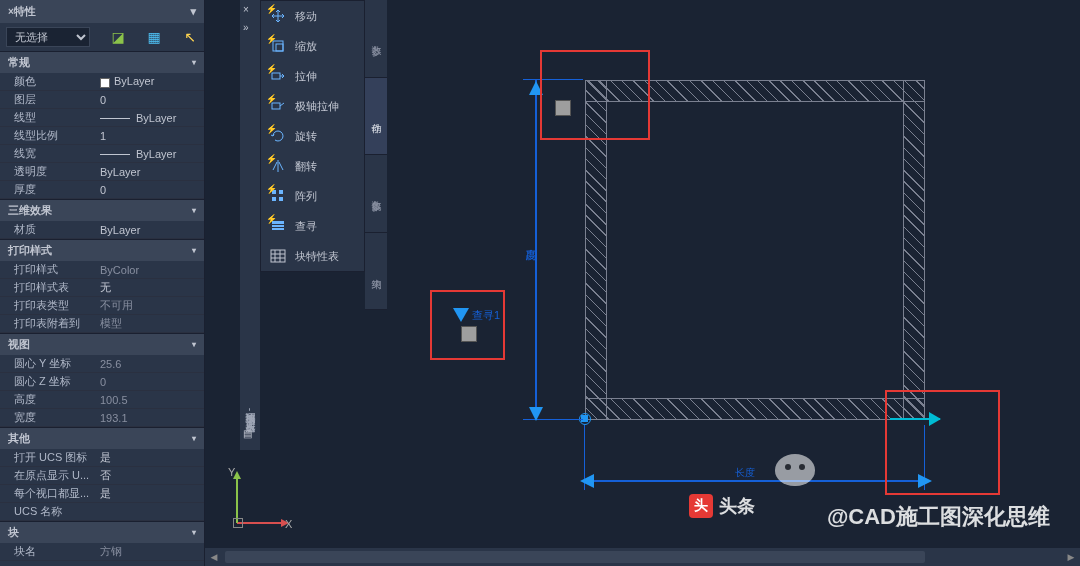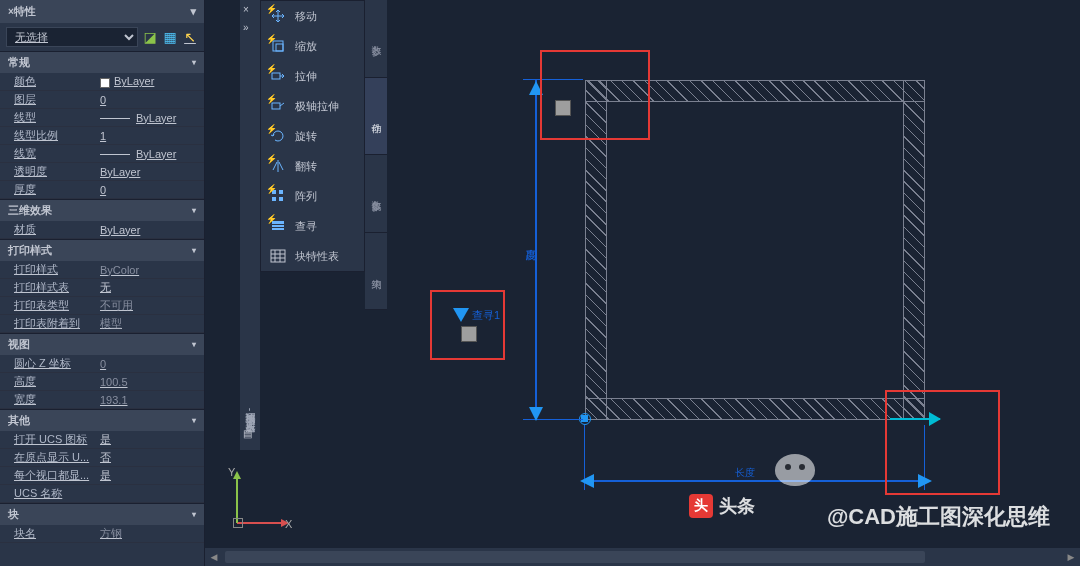--- a/index.html
+++ b/index.html
@@ -3,30 +3,30 @@
   <meta charset="utf-8">
   <style>
     * { margin: 0; padding: 0; box-sizing: border-box; font-family: "Microsoft YaHei", sans-serif; }
     body { background: #1a2333; color: #c0c5d0; font-size: 11px; overflow: hidden; width: 1080px; height: 566px; position: relative; }
     
     .props-panel { position: absolute; left: 0; top: 0; width: 205px; height: 566px; background: #2a3548; border-right: 1px solid #1a2030; }
     .props-title { background: #3a4558; padding: 4px 8px; font-weight: bold; display: flex; align-items: center; }
     .props-title-text { flex: 1; }
     .props-title-x { cursor: pointer; font-size: 10px; }
     
-    .selection-row { display: flex; align-items: center; padding: 4px 6px; gap: 4px; background: #2a3548; text-decoration: underline; }
+    .selection-row { display: flex; align-items: center; padding: 4px 6px; gap: 20px; background: #2a3548; }
     .selection-dd { flex: 1; background: #1a2333; border: 1px solid #3a4558; color: #c0c5d0; padding: 2px 4px; font-size: 11px; height: 20px; }
     .sel-icon { width: 16px; height: 16px; display: inline-flex; align-items: center; justify-content: center; cursor: pointer; color: #4fc3f7; font-size: 14px; }
     .sel-icon.green { color: #8bc34a; }
     .sel-icon.yellow { color: #ffd54f; }
     
     .section-header { background: #3a4558; padding: 3px 8px; font-weight: bold; display: flex; align-items: center; justify-content: space-between; cursor: pointer; border-top: 1px solid #1a2030; }
     .section-header .arrow { font-size: 8px; }
     
-    .prop-row { display: flex; align-items: center; padding: 2px 0 2px 14px; height: 18px; border-bottom: 1px solid #2a3040; text-decoration: underline; }
+    .prop-row { display: flex; align-items: center; padding: 2px 0 2px 14px; height: 18px; border-bottom: 1px solid #2a3040; }
     .prop-label { width: 82px; color: #b0b8c8; }
     .prop-value { flex: 1; color: #888fa0; padding-left: 4px; }
     .prop-value.editable { color: #c0c5d0; }
     .color-swatch { width: 10px; height: 10px; background: #fff; border: 1px solid #666; display: inline-block; margin-right: 4px; vertical-align: middle; }
     .line-sample { display: inline-block; width: 30px; border-top: 1px solid #c0c5d0; vertical-align: middle; margin-right: 6px; }
     
     .vert-strip { position: absolute; left: 240px; top: 0; width: 20px; height: 450px; background: #2a3548; display: flex; flex-direction: column; align-items: center; padding-top: 4px; gap: 4px; }
     .vert-strip span { writing-mode: vertical-rl; font-size: 10px; margin-top: auto; margin-bottom: 10px; color: #a0a8b8; }
     .vs-icon { width: 14px; height: 14px; color: #c0c5d0; font-size: 10px; cursor: pointer; }
     
@@ -181,20 +181,24 @@
   <div class="prop-row">
       <span class="prop-label">打印表附着到</span>
       <span class="prop-value">模型</span>
     </div>
 
   <div class="section-header">
       <span>视图</span>
       <span class="arrow">▾</span>
     </div>
   <div class="prop-row">
+      <span class="prop-label">圆心 Y 坐标</span>
+      <span class="prop-value">25.6</span>
+    </div>
+  <div class="prop-row">
       <span class="prop-label">圆心 Z 坐标</span>
       <span class="prop-value">0</span>
     </div>
   <div class="prop-row">
       <span class="prop-label">高度</span>
       <span class="prop-value">100.5</span>
     </div>
   <div class="prop-row">
       <span class="prop-label">宽度</span>
       <span class="prop-value">193.1</span>

